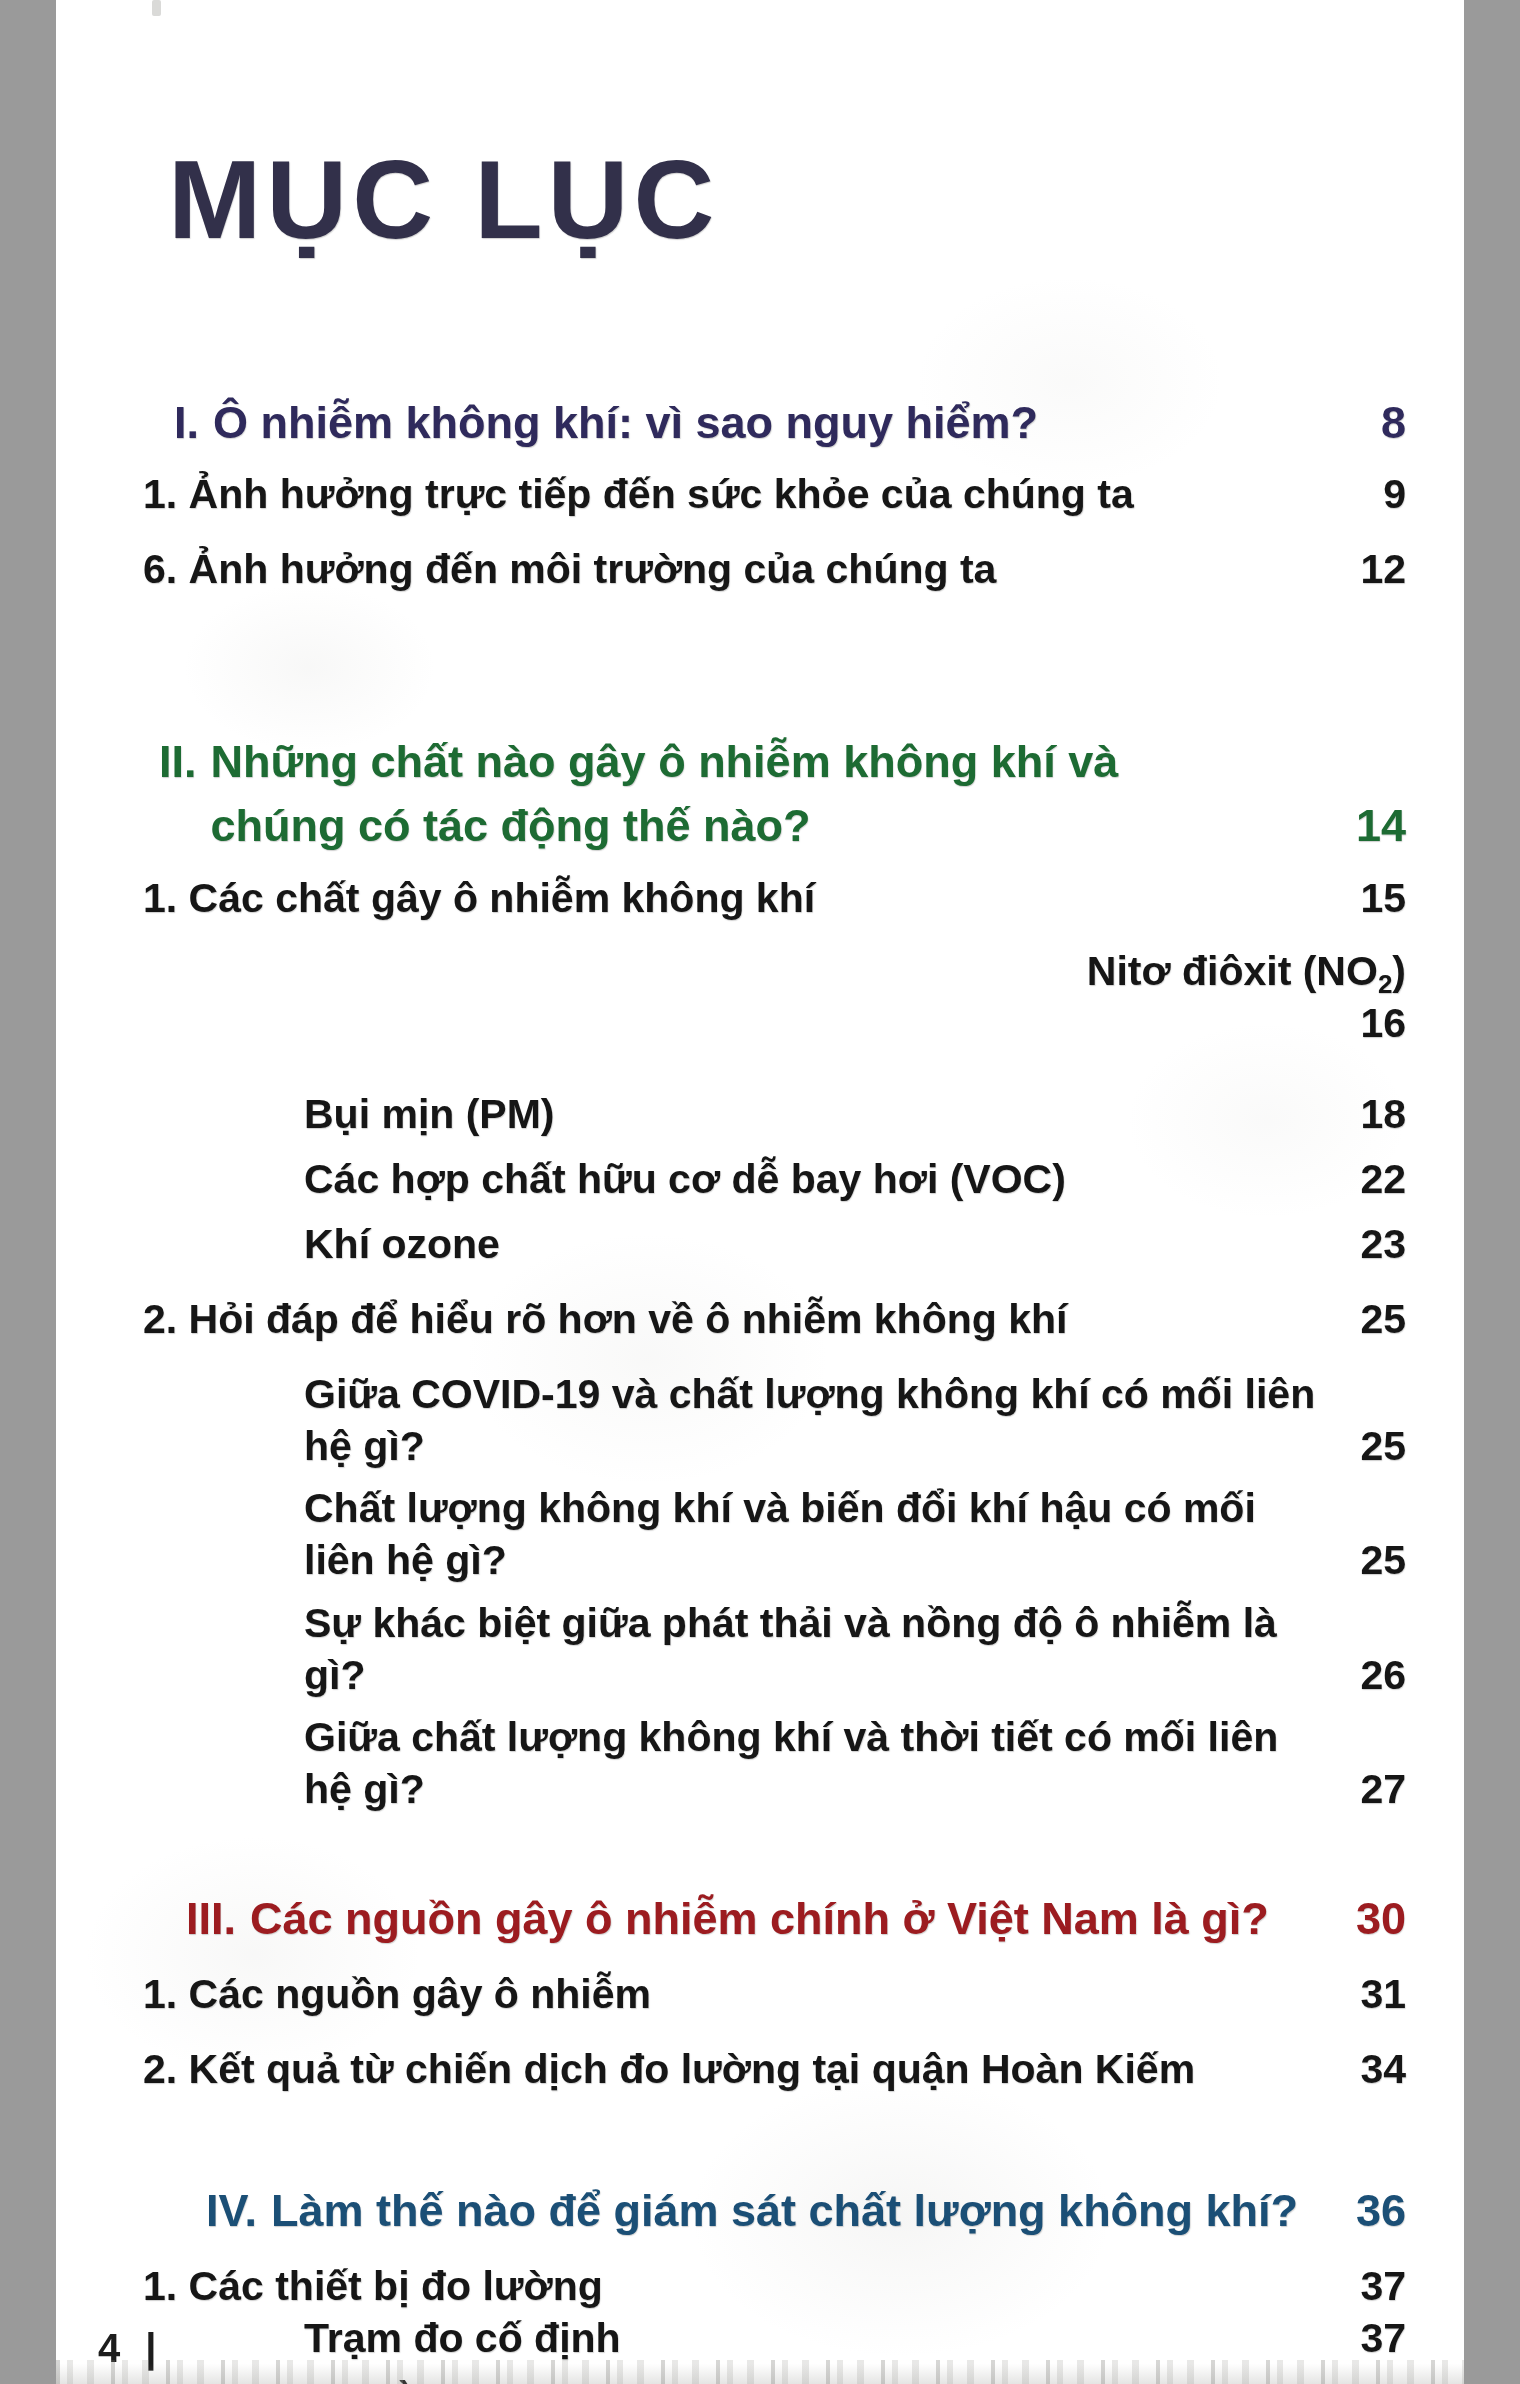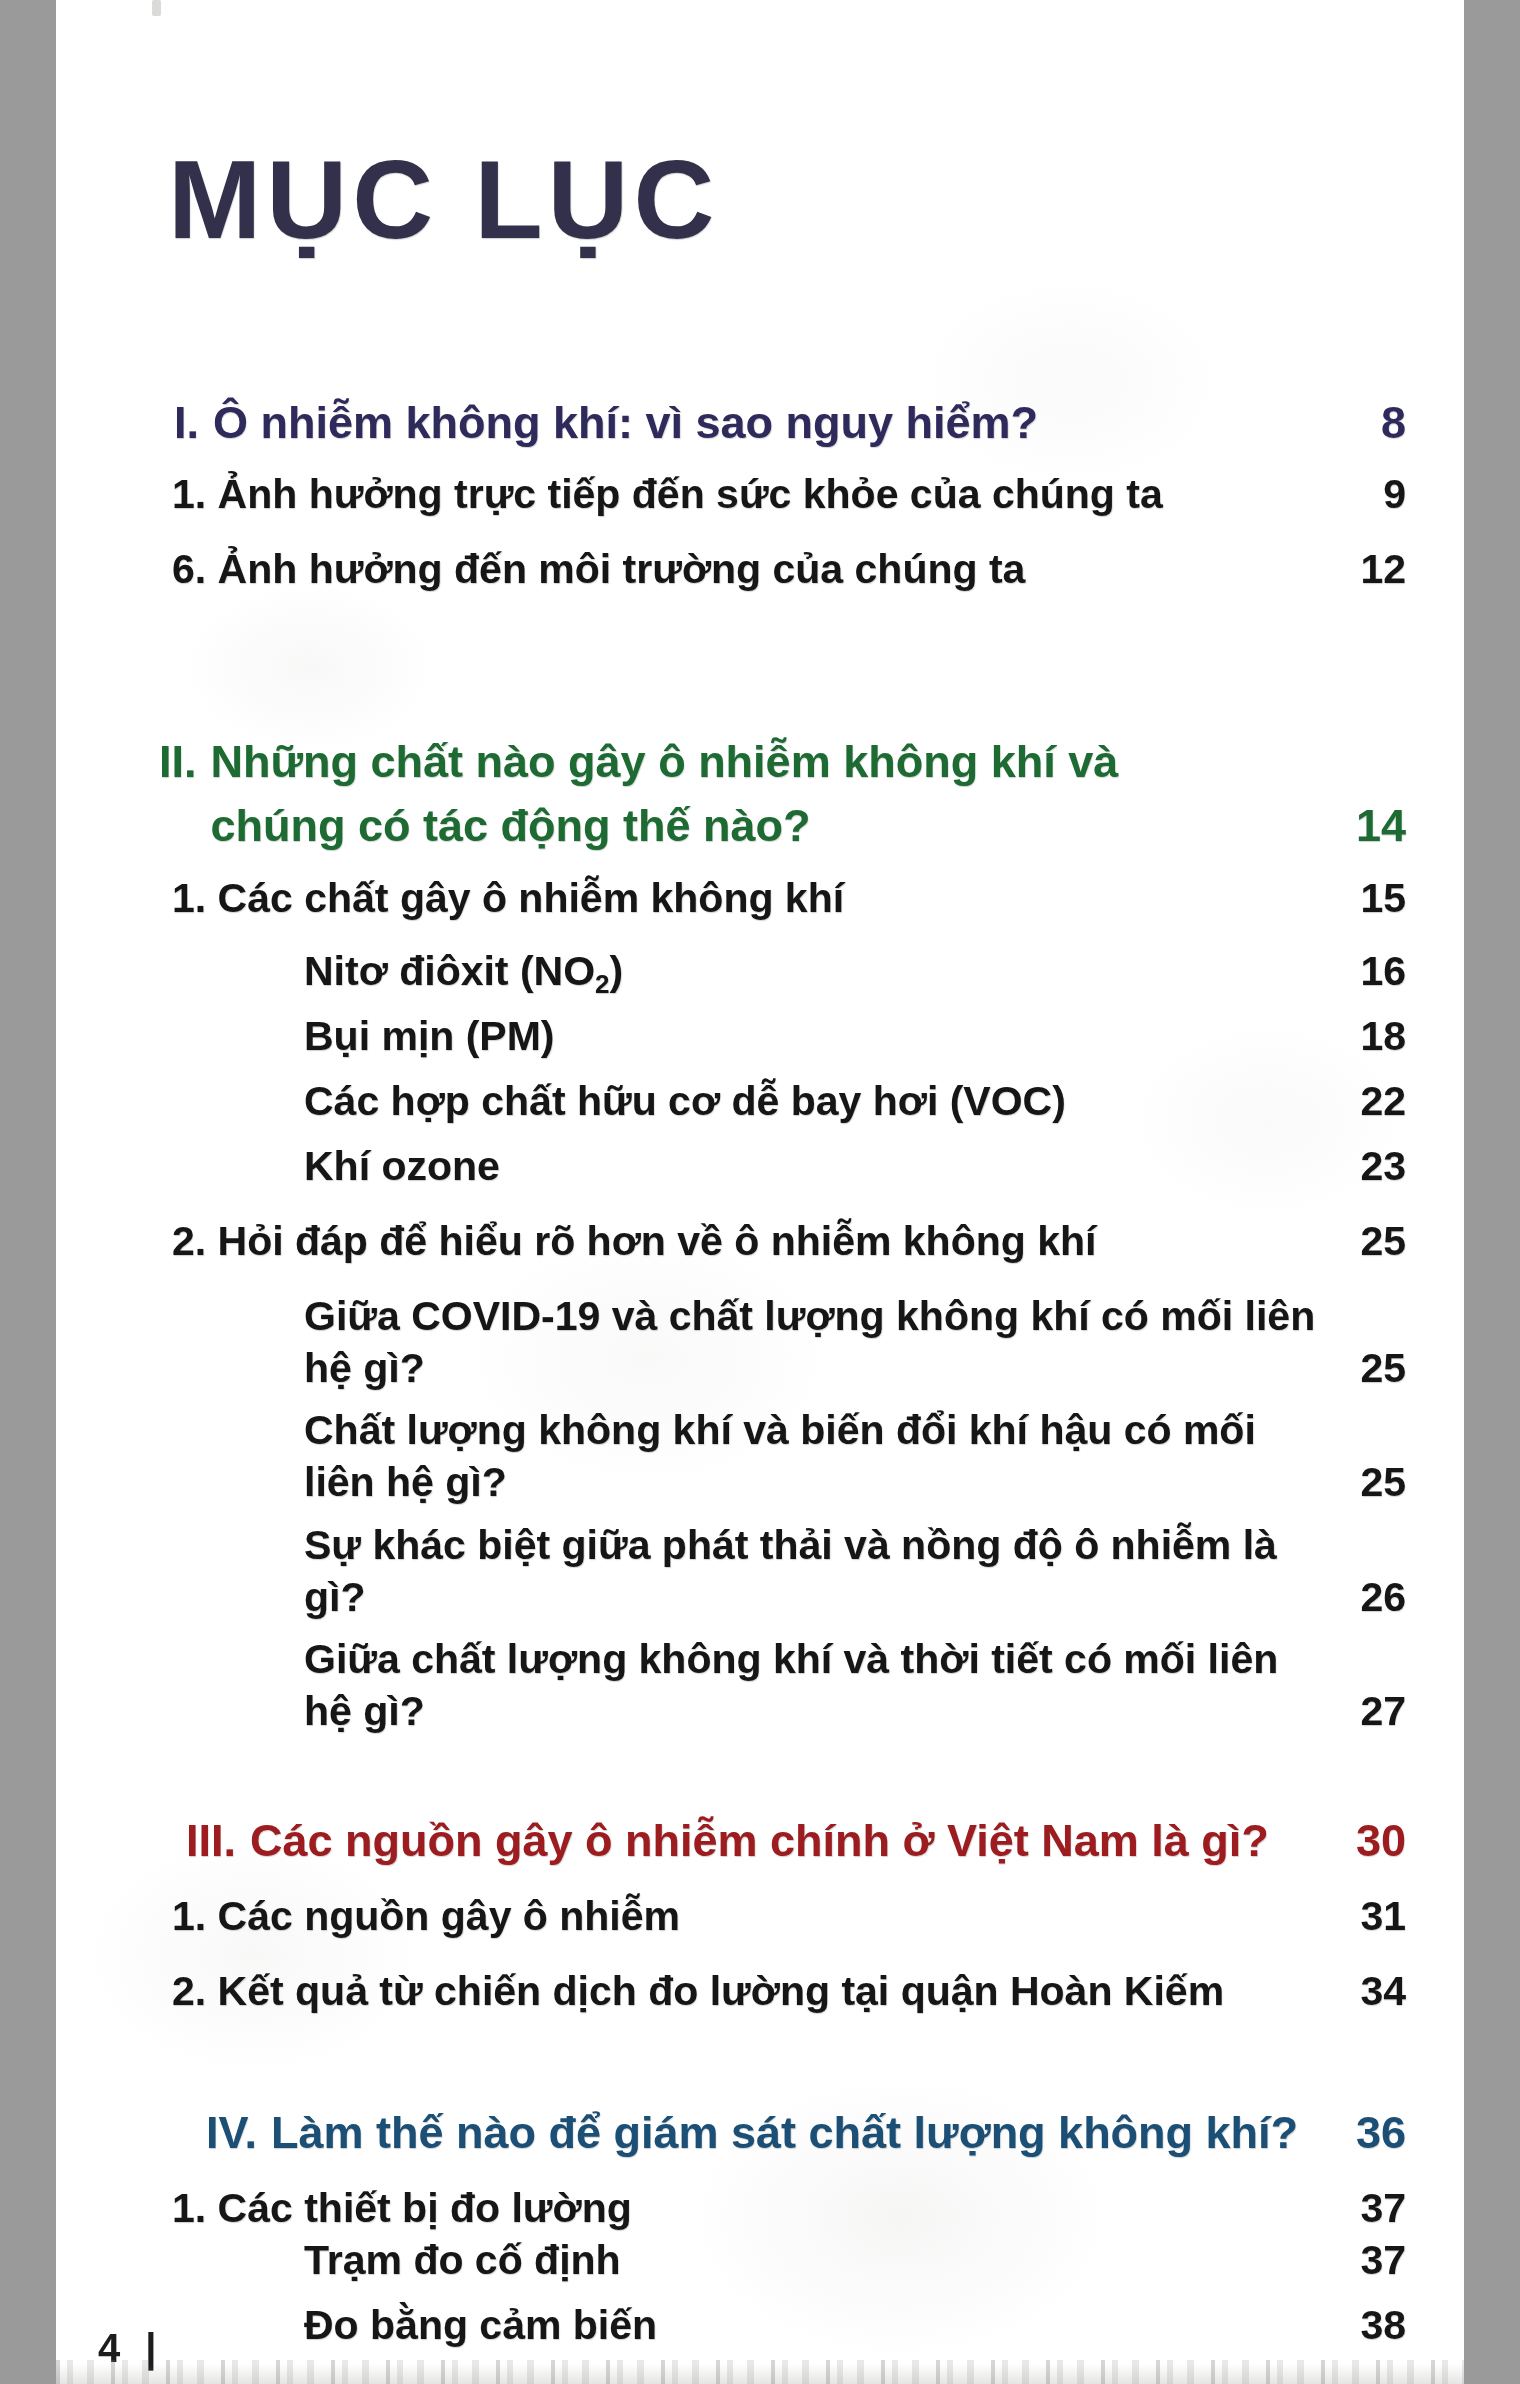--- a/index.html
+++ b/index.html
@@ -53,24 +53,24 @@
   .numeral{flex:0 0 auto;margin-right:14px;}
   .htitle{display:inline-block;}
   .h1{color:#2f2a5c;padding-left:118px;margin-top:135px;}
   .h2{color:#1d6b33;padding-left:103px;margin-top:135px;line-height:64px;}
   .h2 .htitle{max-width:1050px;}
   .h3{color:#9c1c20;padding-left:130px;margin-top:76px;}
   .h4{color:#1b4f76;padding-left:150px;margin-top:88px;align-items:flex-end;}
 
   
   .item{font-weight:600;font-size:41px;line-height:52px;}
-  .lvl1{padding-left:116px;}
+  .lvl1{padding-left:87px;}
   .lvl2{padding-left:248px;}
   .mt17{margin-top:17px;}  .mt23{margin-top:23px;}  .mt14{margin-top:14px;}
-  .mt21{margin-top:21px;}  .mt13{margin-top:13px;}  .mt10{margin-top:10px;}
+  .mt21{margin-top:21px;flex-direction:column;}  .mt13{margin-top:13px;}  .mt10{margin-top:10px;}
   .mt11{margin-top:11px;align-items:flex-end;}  .mt29{margin-top:21px;}  .mt18{gap:34px;}
   .sub2{font-size:26px;line-height:0;vertical-align:-8px;}
 
   .footer-num{
     position:absolute;left:42px;top:2326px;
     font-size:40px;font-weight:600;letter-spacing:7px;color:#1d1d1d;
   }
 </style>
 </head>
 <body>

